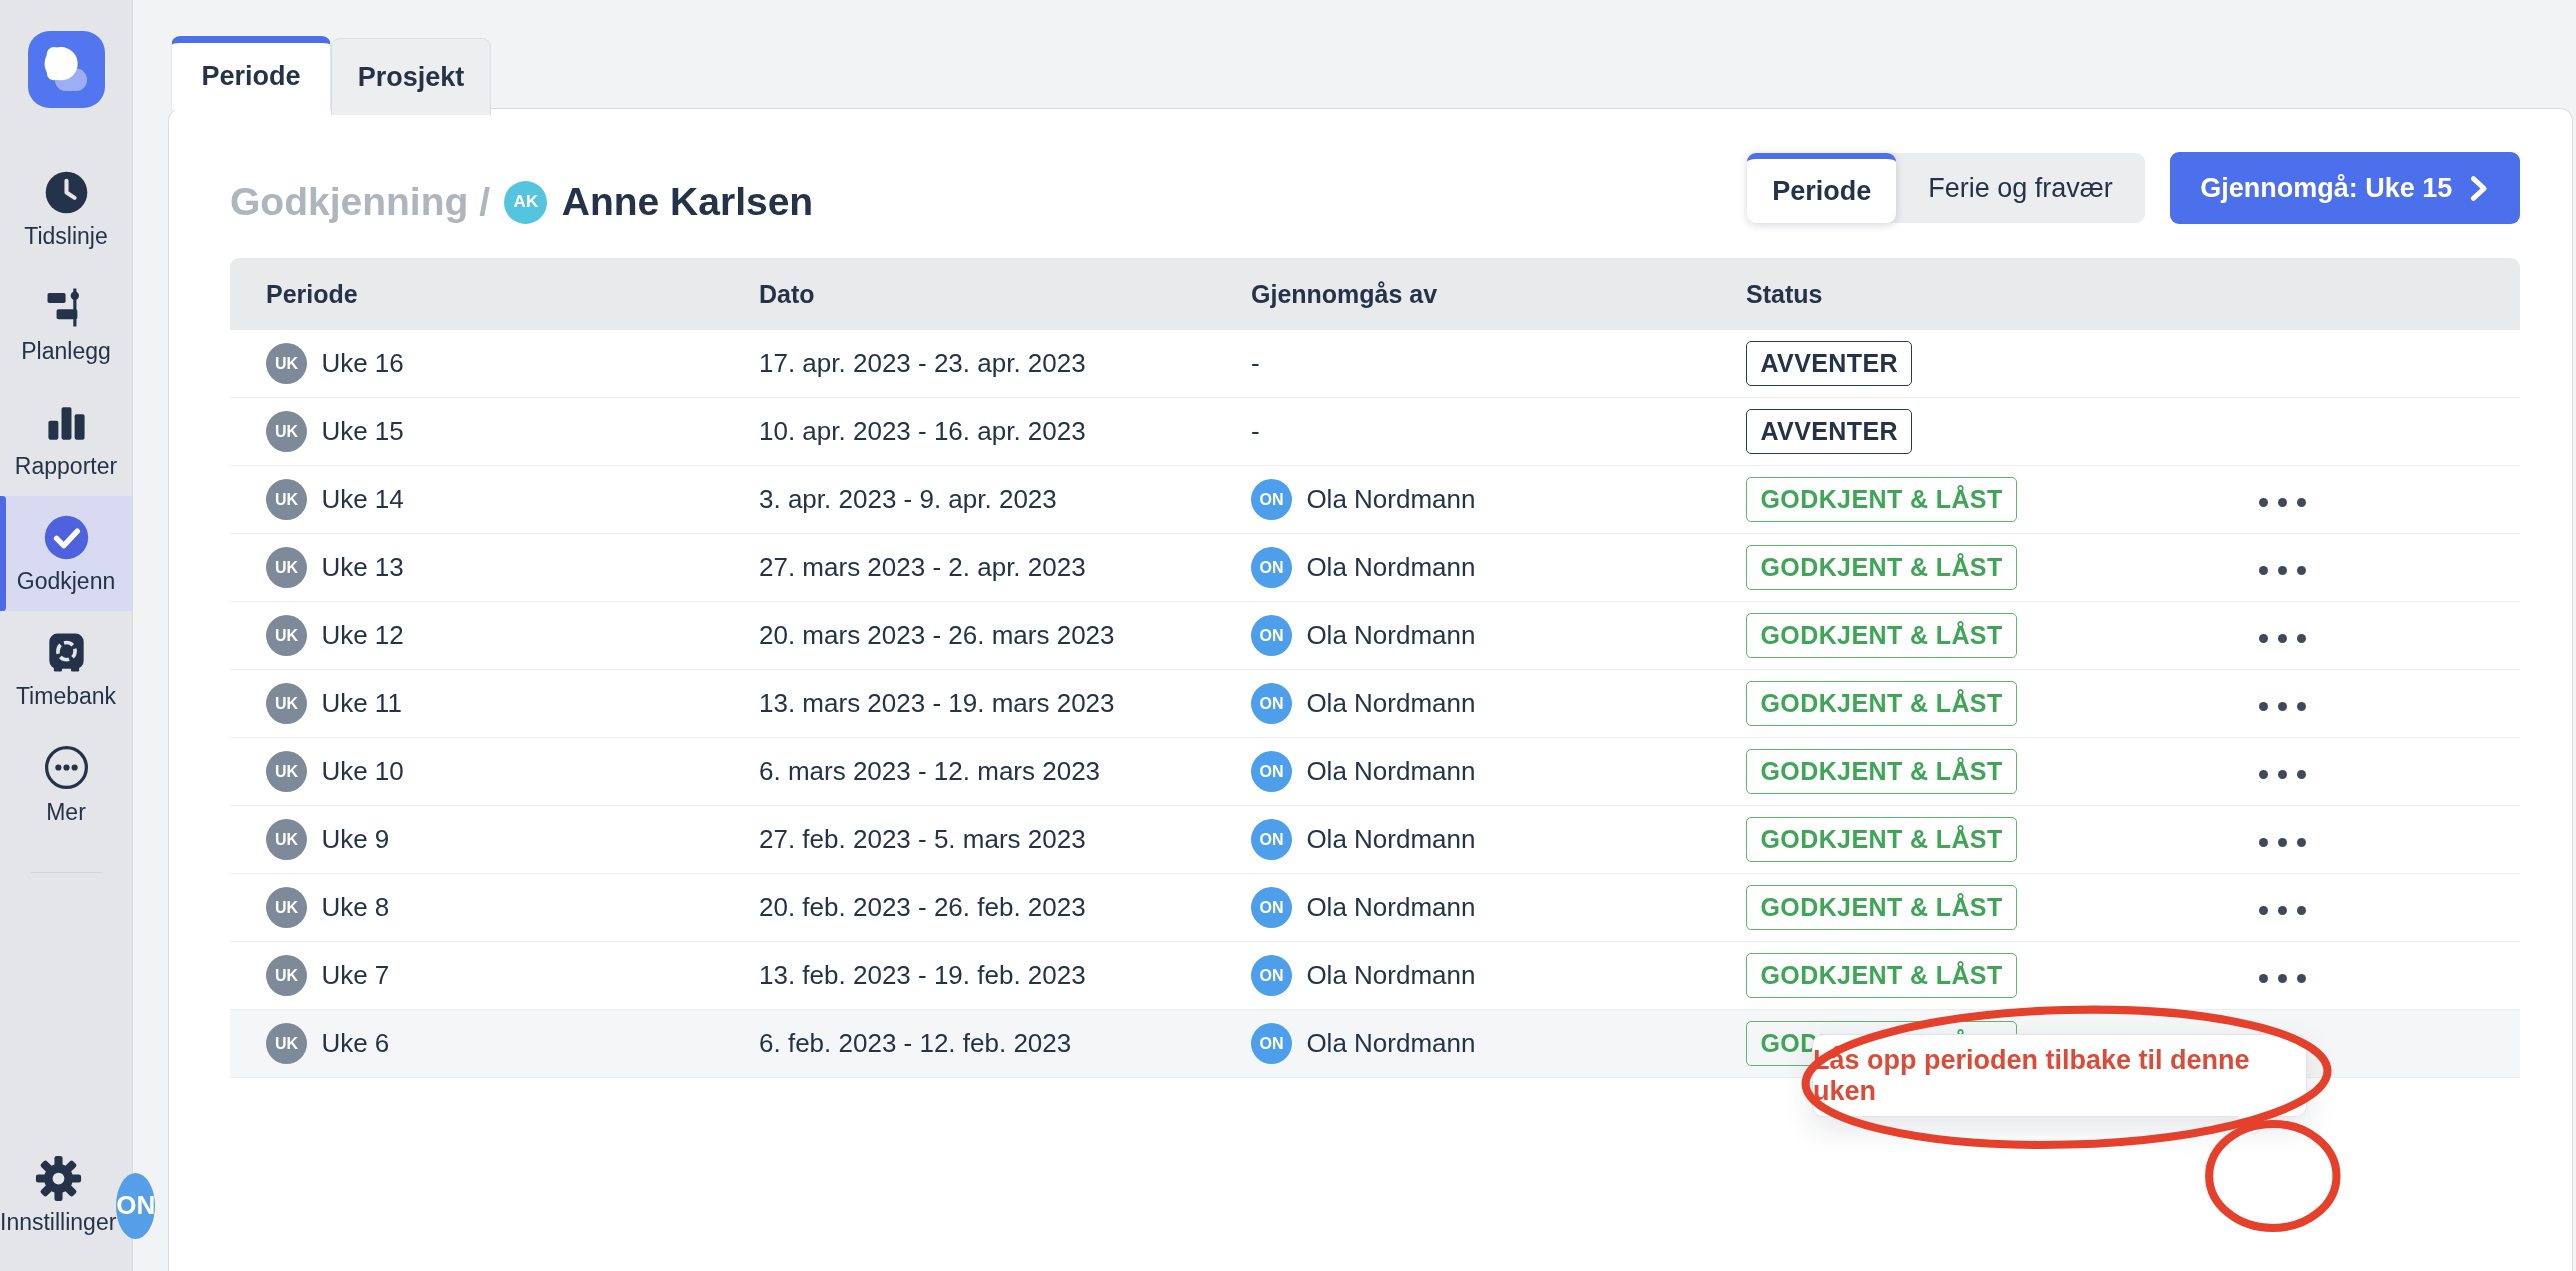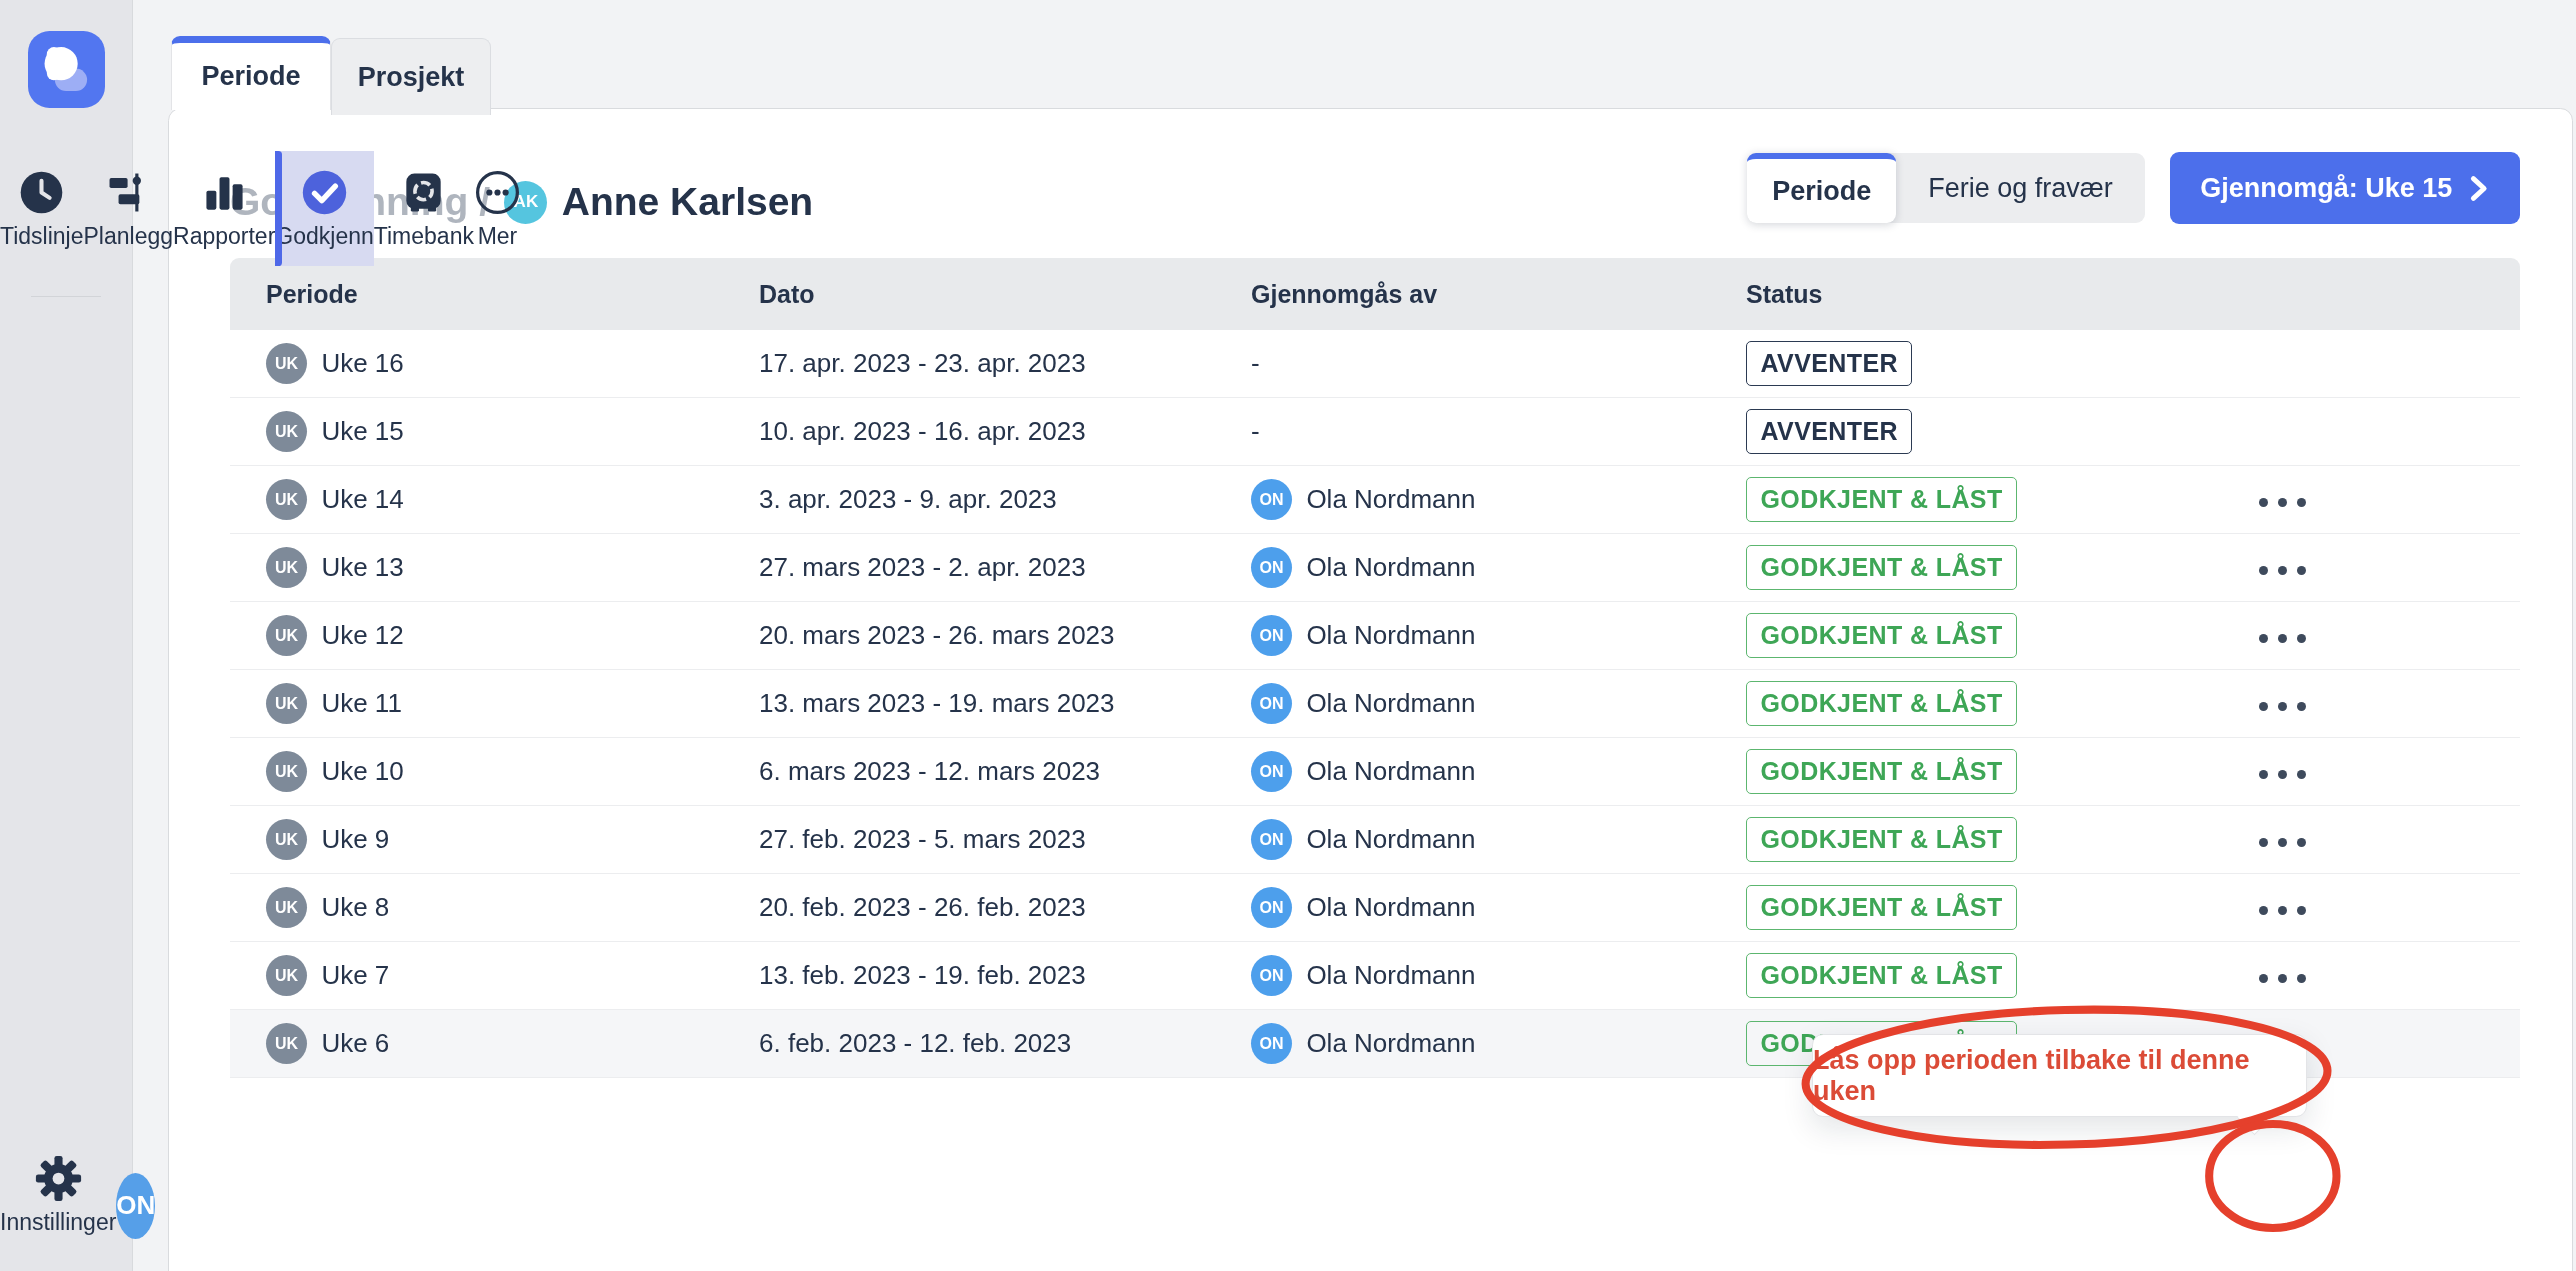--- a/index.html
+++ b/index.html
@@ -9,21 +9,21 @@
   *{box-sizing:border-box;margin:0;padding:0}
   html,body{margin:0}
   body{width:2576px;height:1272px;font-family:"Liberation Sans",sans-serif;background:#fff}
   .page{position:relative;width:2576px;height:1272px;overflow:hidden;background:#fff}
 
   
   .sidebar{position:absolute;left:0;top:0;bottom:0;width:133px;background:var(--sidebar-bg);
     border-right:0.9px solid #D8DADD;display:flex;flex-direction:column;align-items:center;z-index:10}
   .logo{margin-top:30.5px;width:77px;height:77px;border-radius:21.5px;background:#5276F0;
     display:flex;align-items:center;justify-content:center;cursor:pointer}
-  .nav{margin-top:43px;width:100%;display:flex;flex-direction:row}
+  .nav{margin-top:43px;width:100%;display:flex;flex-direction:column}
   .nav-item{position:relative;width:100%;padding:18px 0 16px;display:flex;flex-direction:column;
     align-items:center;cursor:pointer}
   .nav-item .icn{height:47px;display:flex;align-items:center;justify-content:center}
   .nav-label{margin-top:7.2px;font-size:23px;font-weight:500;color:var(--navy)}
   .nav-item.active{background:#D7DAF1}
   .nav-item.active::before{content:"";position:absolute;left:0;top:0;bottom:0;width:6.3px;
     background:#4E68E8;border-radius:0 3.6px 3.6px 0}
   .side-divider{margin:30.5px auto 0;width:70px;border-top:1.8px solid #D2D4D8}
   .sidebar-bottom{margin-top:auto;width:100%;display:flex;flex-direction:row;align-items:center;
     padding-bottom:20px}

